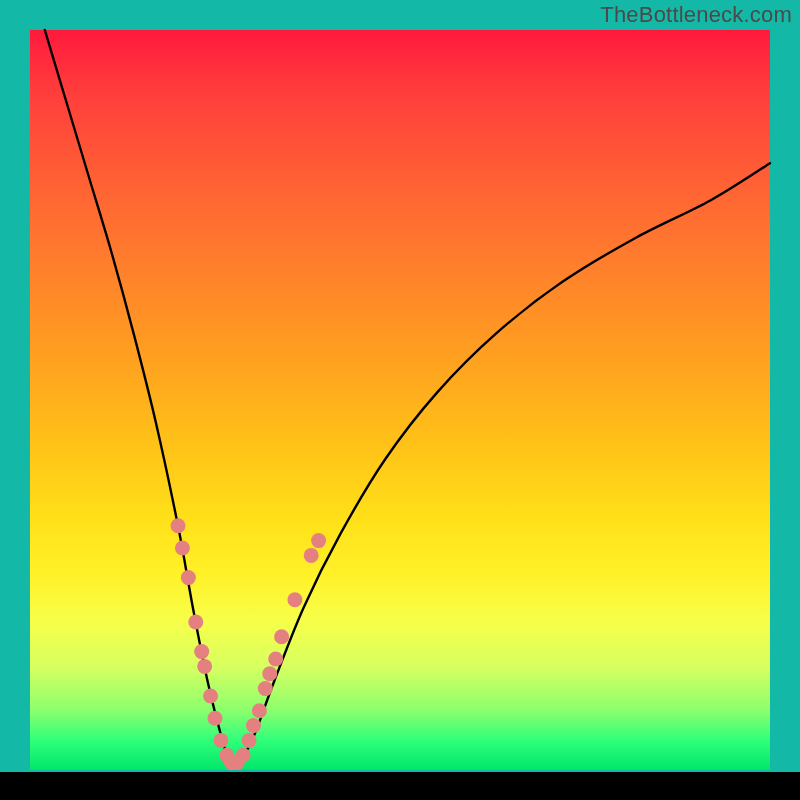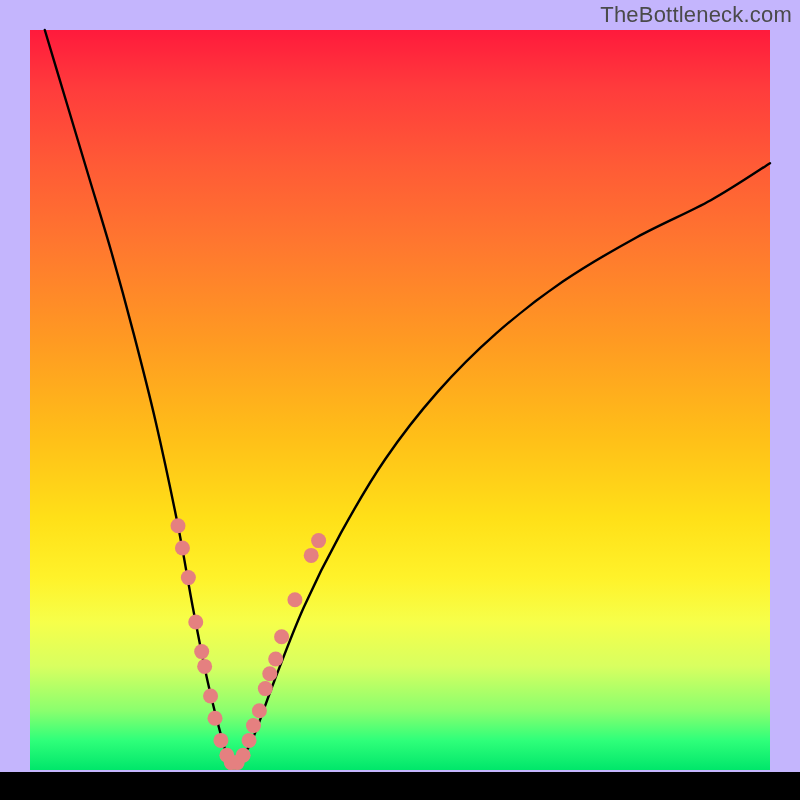--- a/index.html
+++ b/index.html
@@ -8,21 +8,21 @@
     width: 800px;
     height: 800px;
     background: #000;
     overflow: hidden;
     font-family: Arial, Helvetica, sans-serif;
   }
   .frame {
     position: relative;
     width: 800px;
     height: 772px;
-    background: #c4b5fd;
+    background: #14b8a6;
   }
   .plot-area {
     position: absolute;
     left: 30px;
     top: 30px;
     width: 740px;
     height: 740px;
     
     background: linear-gradient(to bottom,
       #ff1a3c 0%,

